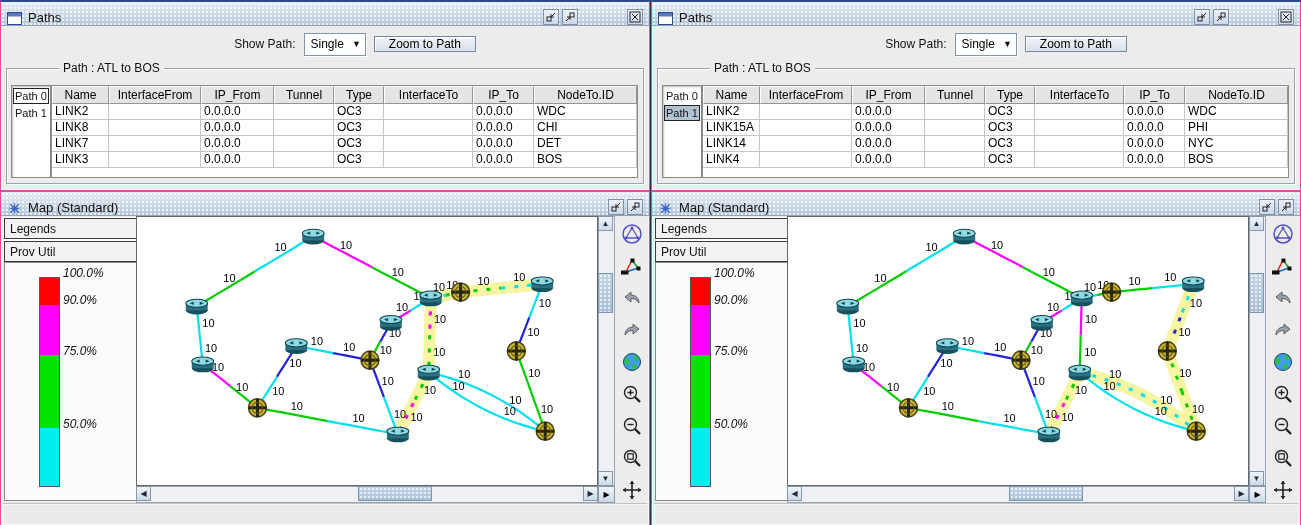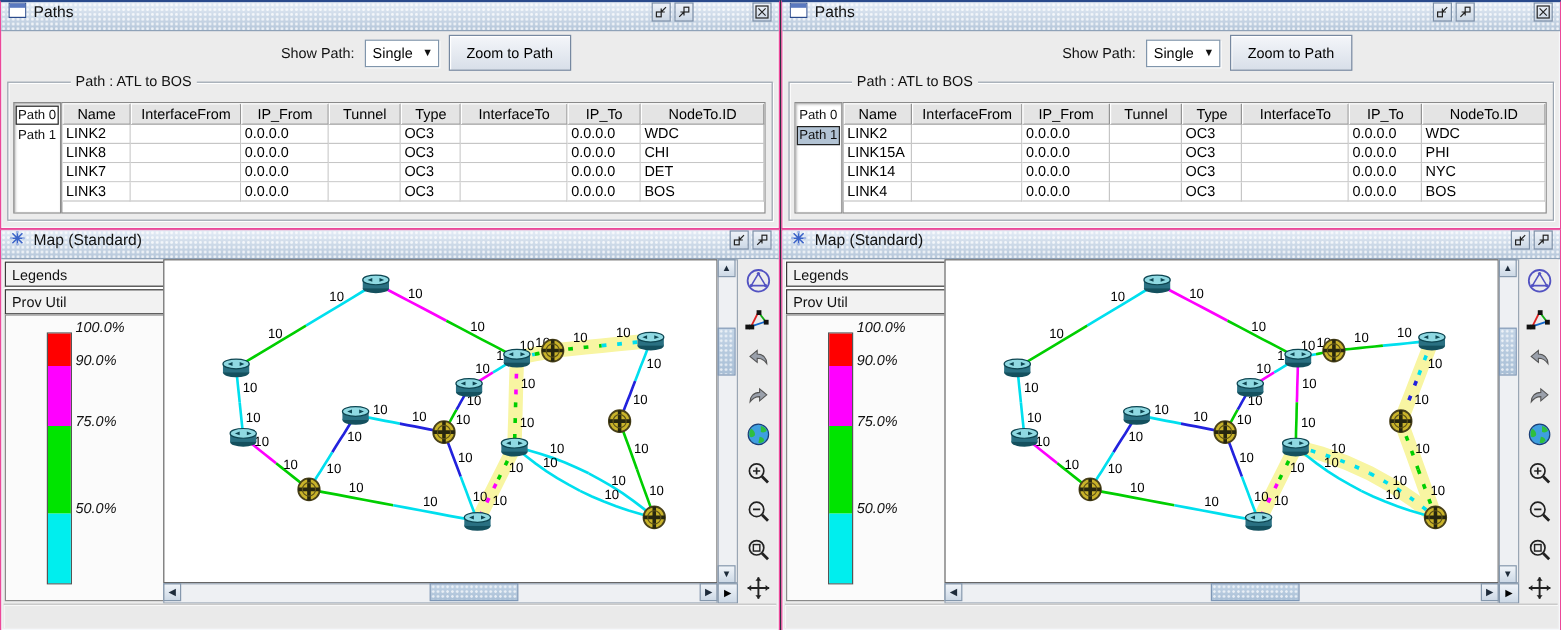--- a/index.html
+++ b/index.html
@@ -2,36 +2,36 @@
 <html><head>
 <meta charset="utf-8">
 <style>
   html,body{margin:0;padding:0;background:#2c3340;font-family:"Liberation Sans",sans-serif;}
   #stage{position:relative;width:1301px;height:525px;background:#2c3340;overflow:hidden;}
   .panel{position:absolute;top:0;width:650px;height:525px;}
   .win{position:absolute;left:0;right:0;background:#ececec;border:1px solid #ec4899;box-shadow:inset 0 0 0 1px #f6f8fb;}
   .paths-win{top:0;height:188px;border-top:2px solid #2a4a8c;}
   .map-win{top:191px;height:333px;}
   
-  .titlebar{position:relative;height:23px;display:flex;align-items:flex-start;
+  .titlebar{position:relative;height:23px;display:flex;align-items:flex-end;
     background:radial-gradient(rgba(255,255,255,.75) 1px, transparent 1.3px),linear-gradient(#e4ecf6,#b6c7da);
     background-size:4px 4px,100% 100%;border-bottom:1px solid #8fa2b8;}
   .titlebar .ttl{font-size:13px;color:#111;margin-left:6px;white-space:nowrap;}
   .tb-icons{margin-left:auto;display:flex;align-items:center;}
   .wbtn{width:16px;height:16px;margin-right:3px;background:linear-gradient(#eef2f8,#ccd8e6);border:1px solid #7d90a8;display:flex;align-items:center;justify-content:center;padding:0;box-sizing:border-box;}
   .wbtn.close{margin-left:46px;margin-right:6px;}
   .map-win .wbtn.max{margin-right:6px;}
   .wbtn svg{display:block;}
   .appicon{width:15px;height:13px;margin-left:6px;flex:0 0 auto;}
   
   .ptoolbar{height:36px;display:flex;align-items:center;justify-content:center;gap:8px;padding-left:60px;}
   .lbl{font-size:12px;color:#111;}
   .combo{display:flex;align-items:center;height:21px;background:#fff;border:1px solid #8095ab;box-shadow:1px 1px 0 #fff;padding:0 4px 0 6px;font-size:12px;gap:8px;cursor:default;}
   .combo .arr{font-size:9px;color:#111;}
-  .pbtn{height:30px;padding:0 14px;font-size:12px;background:linear-gradient(#f4f6fa,#d8dfe9);border:1px solid #7688a0;box-shadow:inset 1px 1px 0 #fff;}
+  .pbtn{height:16px;padding:0 14px;font-size:12px;background:linear-gradient(#f4f6fa,#d8dfe9);border:1px solid #7688a0;box-shadow:inset 1px 1px 0 #fff;}
   
   .groupbox{position:absolute;left:5px;right:5px;top:66px;bottom:6px;border:1px solid #9aa4b0;box-shadow:inset 1px 1px 0 #fff,1px 1px 0 #fff;}
   .gtitle{position:absolute;top:-8px;left:8px;background:#ececec;padding:0 4px;font-size:12px;color:#111;margin-left:44px;}
   .pathlist{position:absolute;left:4px;top:16px;bottom:5px;width:36px;background:#fff;border:1px solid #8a8a8a;box-shadow:inset 1px 1px 2px #bbb;padding:1px;}
   .pitem{font-size:11px;height:14px;line-height:14px;padding:0 1px;margin:1px 0;color:#111;border:1px solid transparent;white-space:nowrap;}
   .pitem.sel{border:1px solid #222;}
   .pitem.sel.filled{background:#b2c3d4;}
   
   .tblwrap{position:absolute;left:44px;right:5px;top:16px;bottom:5px;background:#fff;border:1px solid #8a8a8a;overflow:hidden;}
   .trow{display:grid;grid-template-columns:57px 92px 73px 60px 50px 89px 61px 1fr;}

